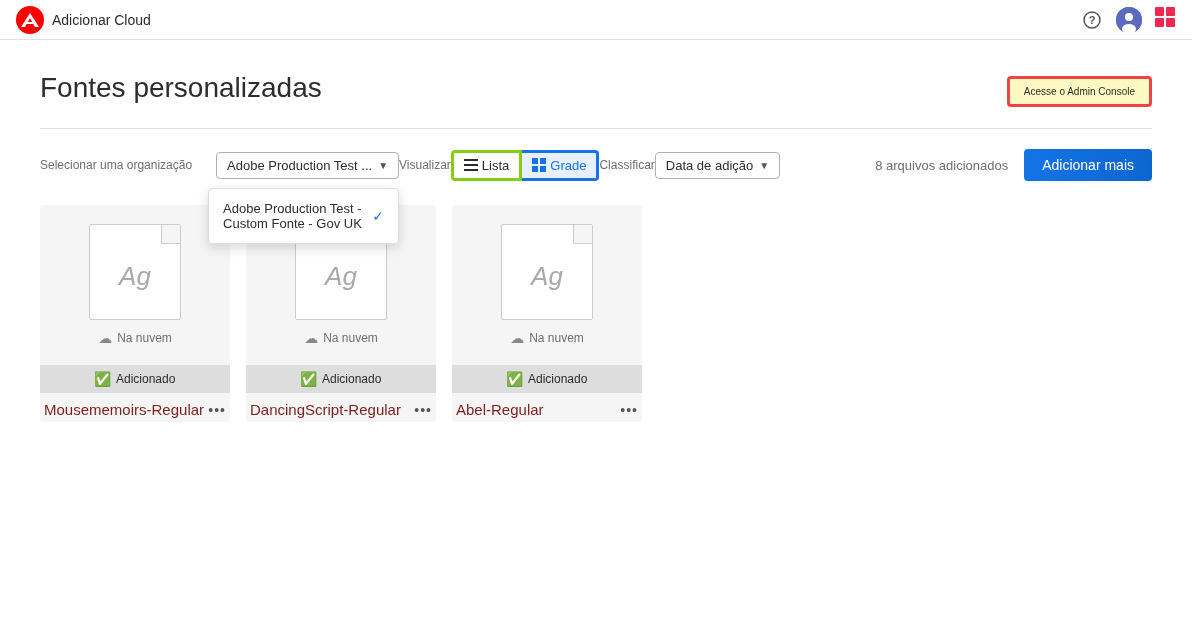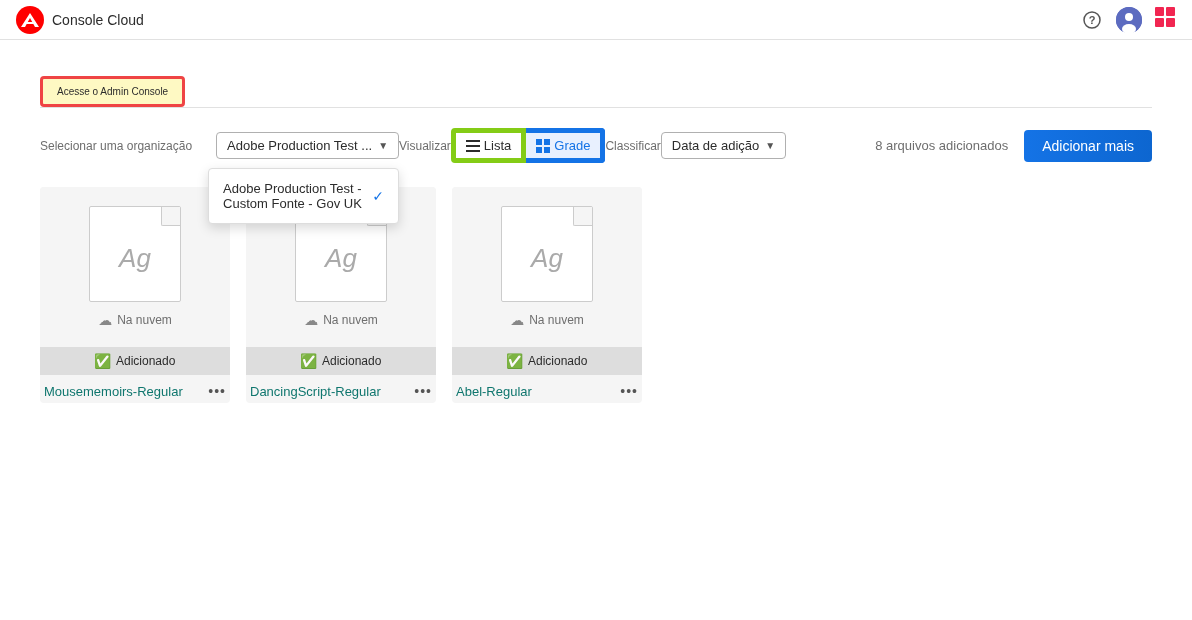--- a/index.html
+++ b/index.html
@@ -58,22 +58,22 @@
       padding: 4px 0;
     }
     .dropdown-item {
       display: flex; align-items: center; justify-content: space-between;
       padding: 8px 14px; cursor: pointer; font-size: 13px; color: #2c2c2c;
     }
     .dropdown-check { color: #1473e6; font-size: 14px; }
     .view-label { font-size: 12px; color: #6e6e6e; }
     .view-buttons { display: flex; align-items: center; gap: 0; }
     .view-btn {
-      display: flex; align-items: center; gap: 4px;
-      padding: 5px 10px; border: 5px solid #84cc16; background: #fff;
+      display: flex; gap: 4px;
+      padding: 5px 10px; border: 3px solid #84cc16; background: #fff;
       cursor: pointer; font-size: 13px; color: #2c2c2c;
     }
     .view-btn:first-child { border-radius: 4px 0 0 4px; }
     .view-btn:last-child { border-radius: 0 4px 4px 0; border-left: none; }
     .view-btn.active { background: #e8f0fe; border-color: #1473e6; color: #1473e6; }
 
     .sort-select {
       display: flex; align-items: center; gap: 6px;
       border: 1px solid #b0b0b0; border-radius: 4px;
       padding: 5px 10px; background: #fff; cursor: pointer;
@@ -132,42 +132,42 @@
     .added-badge {
       display: flex; align-items: center; gap: 4px;
       font-size: 12px; color: #2c2c2c;
     }
     .check-circle { color: #12b886; font-size: 14px; }
 
     .font-card-name-row {
       display: flex; align-items: center; justify-content: space-between;
       padding: 8px 4px 4px 4px;
     }
-    .font-name { font-size: 13px; color: #0f766e; }
+    .font-name { font-size: 15px; color: #7f1d1d; }
     .more-btn { font-size: 14px; color: #555; cursor: pointer; letter-spacing: 1px; }
     .admin-btn {
       border: 3px solid #ef4444; border-radius: 4px; background: #fef9c3;
       padding: 7px 14px; font-size: 10px; cursor: pointer; color: #2c2c2c;
     }
     .page-top { display: flex; align-items: flex-start; justify-content: space-between; }
     .page-top-right { padding-top: 4px; }
   </style>
 </head>
 <body>
 
 <header class="header">
   <div class="header-left">
     <div class="adobe-logo-circle">
 
       <svg width="18" height="14" viewBox="0 0 18 14" fill="white">
         <polygon points="0,14 9,0 18,14 14,14 9,5 4,14"></polygon>
         <rect x="5" y="9" width="8" height="2" fill="white"></rect>
       </svg>
     </div>
-    <span class="header-title">Console Cloud</span>
+    <span class="header-title">Adicionar Cloud</span>
   </div>
   <div class="header-right">
     <div class="header-icon">
       <svg width="18" height="18" viewBox="0 0 18 18" fill="none" stroke="#555" stroke-width="1.5">
         <circle cx="9" cy="9" r="8"></circle>
         <text x="9" y="13" text-anchor="middle" fill="#555" stroke="none" font-size="11" font-weight="bold">?</text>
       </svg>
     </div>
     <div class="avatar">
       <svg width="26" height="26" viewBox="0 0 26 26">
@@ -183,20 +183,21 @@
         <rect x="12" y="1" width="9" height="9" rx="1" fill="#e03" opacity="0.85"></rect>
         <rect x="1" y="12" width="9" height="9" rx="1" fill="#e03" opacity="0.85"></rect>
         <rect x="12" y="12" width="9" height="9" rx="1" fill="#e03" opacity="0.85"></rect>
       </svg>
     </div>
   </div>
 </header>
 
 <div class="page">
   <div class="page-top">
+    <h1 class="page-title">Fontes personalizadas</h1>
     <div class="page-top-right">
       <button class="admin-btn">Acesse o Admin Console</button>
     </div>
   </div>
 
   <hr class="divider">
 
   <div class="toolbar">
     <span class="toolbar-label">Selecionar uma organização</span>
 

